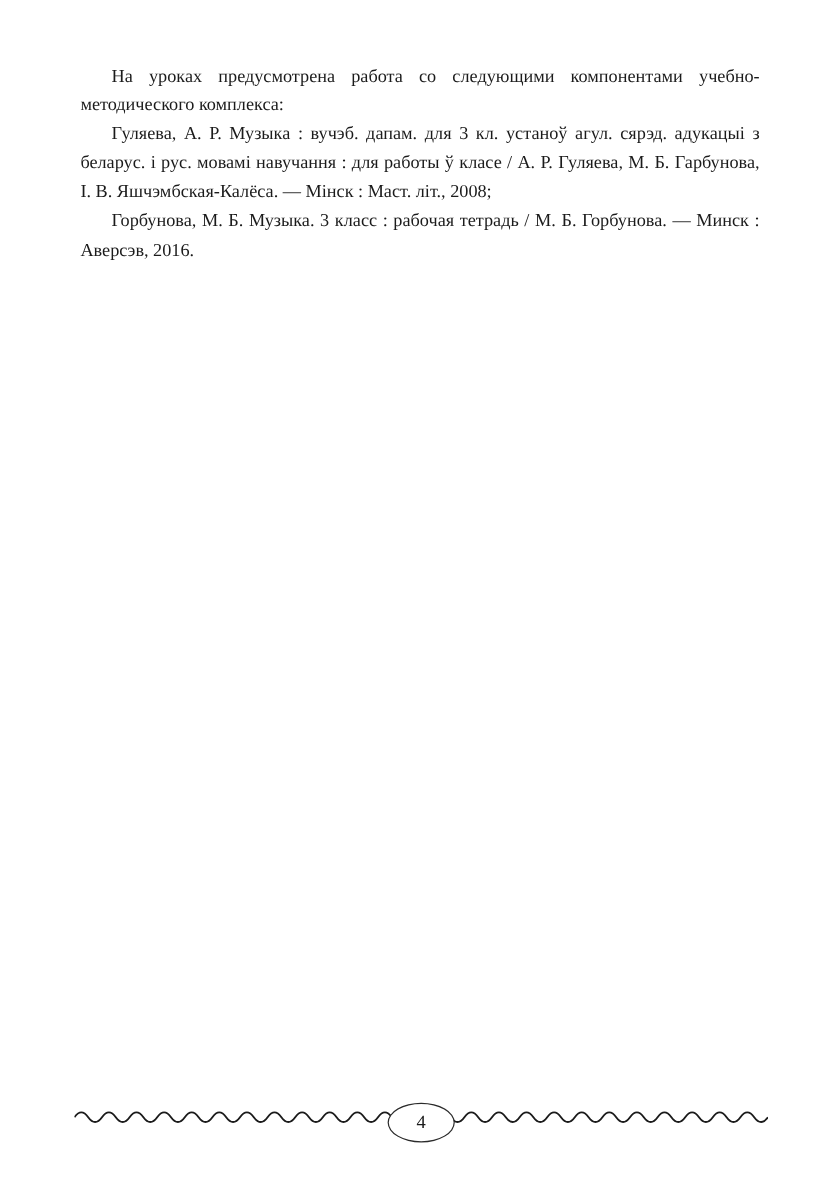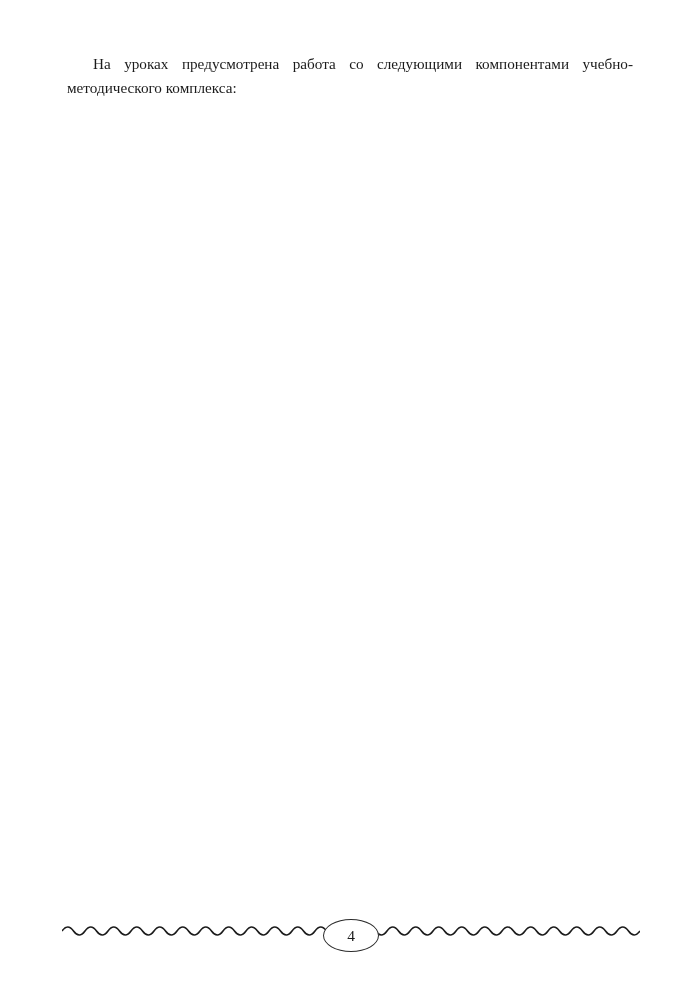--- a/index.html
+++ b/index.html
@@ -72,20 +72,22 @@
     line-height: 1;
   }
 </style>
 </head>
 <body>
 
 <div class="page">
 
   <div class="text-block">
     <p class="para">На уроках предусмотрена работа со следующими компонентами учеб­но-методического комплекса:</p>
+    <p class="para">Гуляева, А. Р. Музыка : вучэб. дапам. для 3 кл. устаноў агул. сярэд. адукацыі з беларус. і рус. мовамі навучання : для работы ў класе / А. Р. Гуляева, М. Б. Гарбунова, І. В. Яшчэмбская-Калёса. — Мінск : Маст. літ., 2008;</p>
+    <p class="para">Горбунова, М. Б. Музыка. 3 класс : рабочая тетрадь / М. Б. Горбуно­ва. — Минск : Аверсэв, 2016.</p>
   </div>
 
   <div class="footer">
     <svg class="wave-left" width="276" height="16" viewBox="0 0 276 16">
       <path d="M0,8 Q5.75,0 11.5,8 T23,8 T34.5,8 T46,8 T57.5,8 T69,8 T80.5,8 T92,8 T103.5,8 T115,8 T126.5,8 T138,8 T149.5,8 T161,8 T172.5,8 T184,8 T195.5,8 T207,8 T218.5,8 T230,8 T241.5,8 T253,8 T264.5,8 T276,8" fill="none" stroke="#1b1b1b" stroke-width="1.6"></path>
     </svg>
     <svg class="wave-right" width="276" height="16" viewBox="0 0 276 16">
       <path d="M0,8 Q5.75,0 11.5,8 T23,8 T34.5,8 T46,8 T57.5,8 T69,8 T80.5,8 T92,8 T103.5,8 T115,8 T126.5,8 T138,8 T149.5,8 T161,8 T172.5,8 T184,8 T195.5,8 T207,8 T218.5,8 T230,8 T241.5,8 T253,8 T264.5,8 T276,8" fill="none" stroke="#1b1b1b" stroke-width="1.6"></path>
     </svg>
     <div class="page-num-oval">

